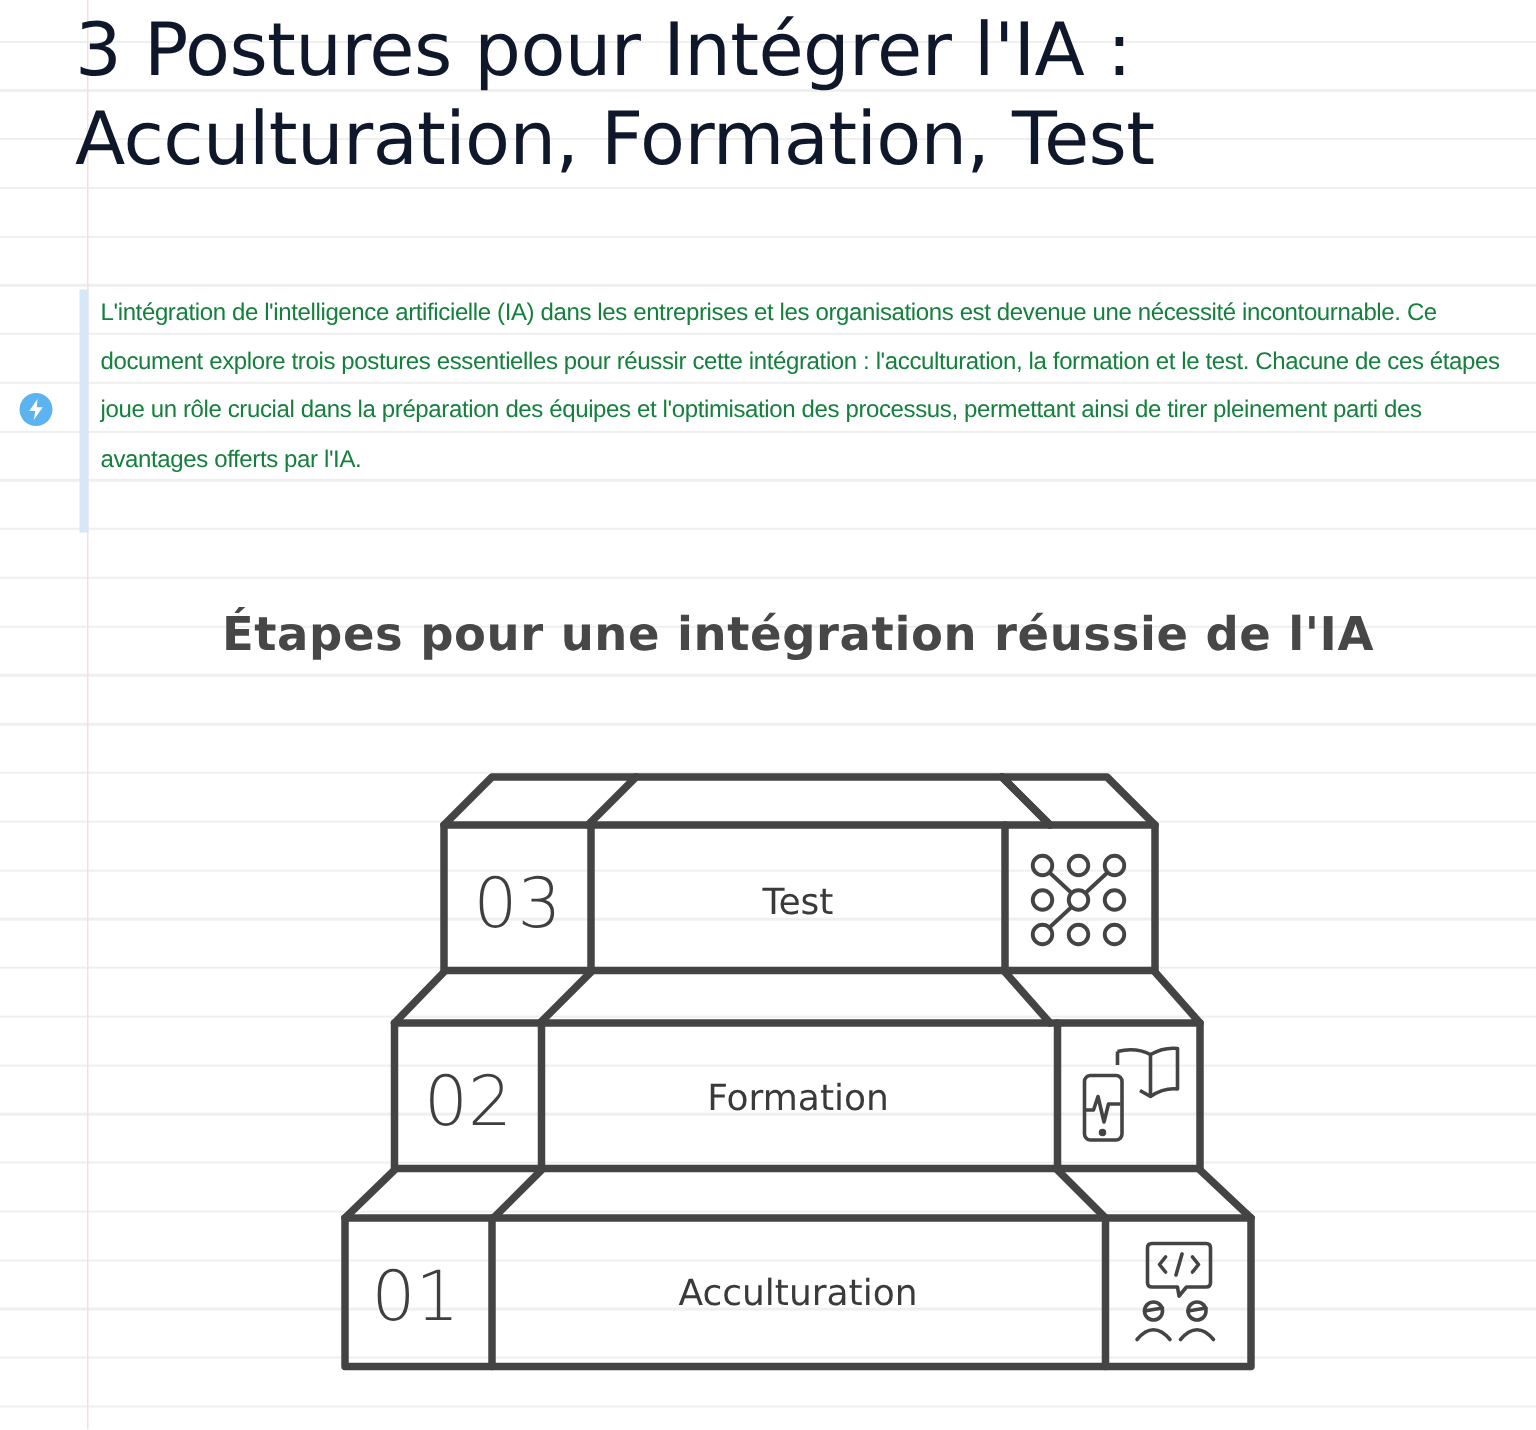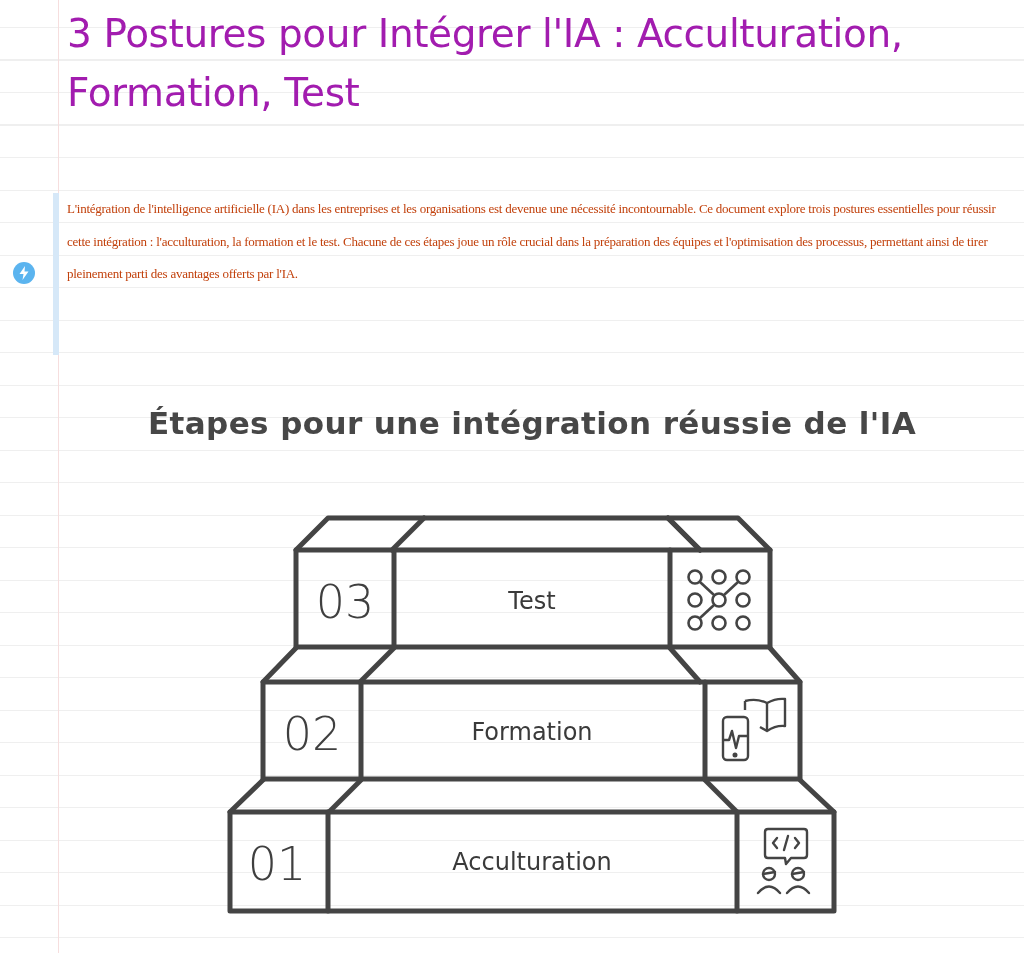--- a/index.html
+++ b/index.html
@@ -6,33 +6,33 @@
   body {
     width: 1024px; height: 953px; overflow: hidden; position: relative;
     background-color: #ffffff;
     background-image: repeating-linear-gradient(to bottom, transparent 0px, transparent 31px, #efefef 31px, #efefef 32.5px);
     background-position: 0 -4px;
     font-family: "Liberation Sans", "DejaVu Sans", sans-serif;
     color: #1a1a1a;
   }
   .margin-line { position: absolute; left: 58px; top: 0; width: 1px; height: 953px; background: #f6dede; }
   .title {
-    position: absolute; left: 67px; top: 4px; width: 940px;
-    font-family: "DejaVu Sans", sans-serif; font-size: 39px; line-height: 59px;
-    font-weight: 500; color: #a21caf; letter-spacing: -0.4px; margin: 0;
+    position: absolute; left: 50px; top: 4px; width: 940px;
+    font-family: "DejaVu Sans", sans-serif; font-size: 49px; line-height: 59px;
+    font-weight: 500; color: #0f172a; letter-spacing: -0.4px; margin: 0;
   }
   .accent-bar { position: absolute; left: 53px; top: 193px; width: 6px; height: 162px; background: #d6e8f8; }
   .bolt-icon {
     position: absolute; left: 13px; top: 262px; width: 22px; height: 22px; border-radius: 50%;
     background: #5bb4ef; display: flex; align-items: center; justify-content: center;
   }
   .intro {
     position: absolute; left: 67px; top: 193px; width: 945px;
-    font-family: Liberation Serif, serif; font-size: 13px; line-height: 32.5px;
-    color: #c2410c; margin: 0; letter-spacing: -0.25px;
+    font-family: Liberation Sans, sans-serif; font-size: 16px; line-height: 32.5px;
+    color: #15803d; margin: 0; letter-spacing: -0.25px;
   }
   .diagram-title {
     position: absolute; left: 0; width: 1064px; top: 405px; text-align: center;
     font-family: "DejaVu Sans", sans-serif; font-weight: bold; font-size: 31px;
     color: #474747; letter-spacing: 0.4px;
   }
   .diagram { position: absolute; left: 0; top: 0; }
   .step-num { font-family: "DejaVu Sans", sans-serif; font-weight: 300; fill: #3f3f3f; }
   .step-label { font-family: "DejaVu Sans", sans-serif; fill: #3a3a3a; }
 </style>

